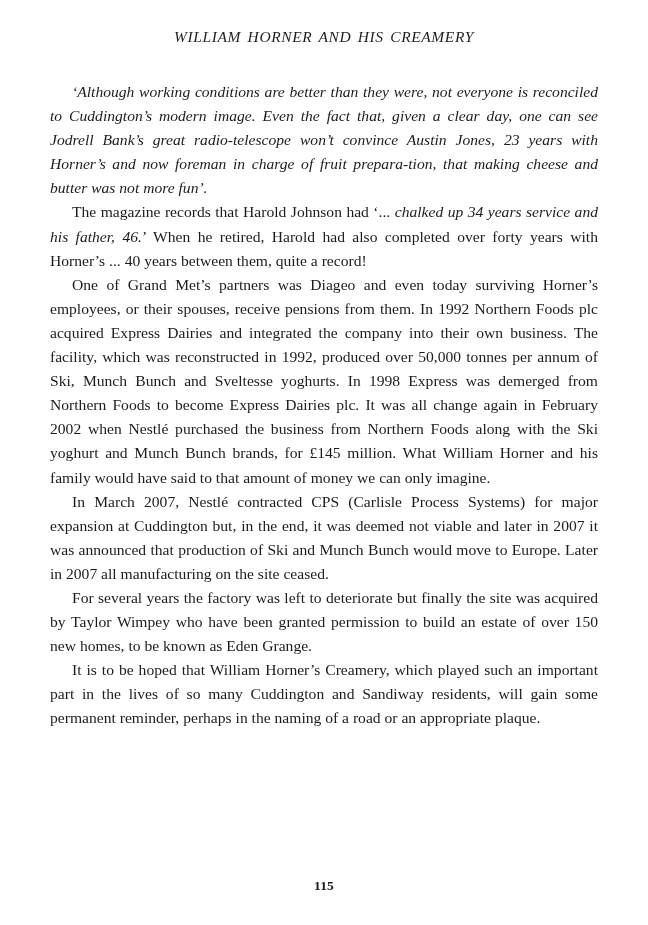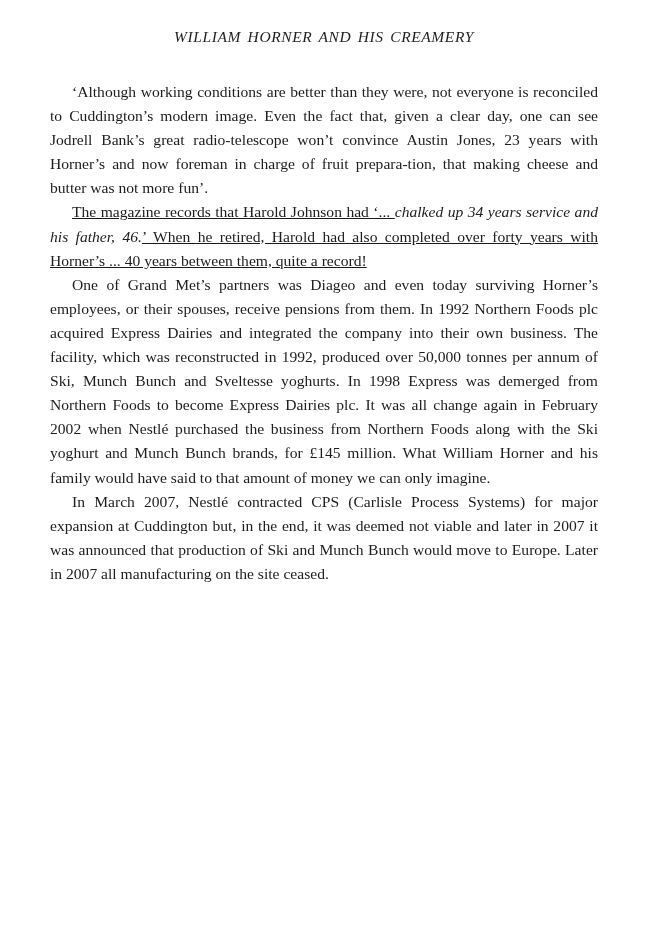--- a/index.html
+++ b/index.html
@@ -51,24 +51,25 @@
     font-size: 15.6px;
     line-height: 24.1px;
     text-align: justify;
     text-justify: inter-word;
     hyphens: manual;
     color: #1c1c1c;
     text-indent: 22px;
   }
 
   p.para.italic-block {
+    font-style: italic;
   }
 
   .it { font-style: italic; }
-  .rm { font-style: normal; text-decoration: underline; }
+  .rm { font-style: normal; }
 
   
   .folio {
     position: absolute;
     top: 878px;
     left: 0;
     width: 648px;
     text-align: center;
     font-size: 13.5px;
     font-weight: bold;
@@ -86,18 +87,21 @@
   <div class="body-block">
 
     <p class="para italic-block">‘Although working conditions are better than they were, not everyone is reconciled to Cuddington’s modern image. Even the fact that, given a clear day, one can see Jodrell Bank’s great radio-telescope won’t convince Austin Jones, 23 years with Horner’s and now foreman in charge of fruit prepara-tion, that making cheese and butter was not more fun’.</p>
 
     <p class="para"><span class="rm">The magazine records that Harold Johnson had ‘... </span><span class="it">chalked up 34 years service and his father, 46.</span><span class="rm">’ When he retired, Harold had also completed over forty years with Horner’s ... 40 years between them, quite a record!</span></p>
 
     <p class="para">One of Grand Met’s partners was Diageo and even today surviving Horner’s employees, or their spouses, receive pensions from them. In 1992 Northern Foods plc acquired Express Dairies and integrated the company into their own business. The facility, which was reconstructed in 1992, produced over 50,000 tonnes per annum of Ski, Munch Bunch and Sveltesse yoghurts. In 1998 Express was demerged from Northern Foods to become Express Dairies plc. It was all change again in February 2002 when Nestlé purchased the business from Northern Foods along with the Ski yoghurt and Munch Bunch brands, for £145 million.  What William Horner and his family would have said to that amount of money we can only imagine.</p>
 
     <p class="para">In March 2007, Nestlé contracted CPS (Carlisle Process Systems) for major expansion at Cuddington but, in the end, it was deemed not viable and later in 2007 it was announced that production of Ski and Munch Bunch would move to Europe. Later in 2007 all manufacturing on the site ceased.</p>
 
+    <p class="para">For several years the factory was left to deteriorate but finally the site was acquired by Taylor Wimpey who have been granted permission to build an estate of over 150 new homes, to be known as Eden Grange.</p>
 
+    <p class="para">It is to be hoped that William Horner’s Creamery, which played such an important part in the lives of so many Cuddington and Sandiway residents, will gain some permanent reminder, perhaps in the naming of a road or an appropriate plaque.</p>
 
   </div>
 
+  <div class="folio">115</div>
 
 </div>
 
 </body></html>

